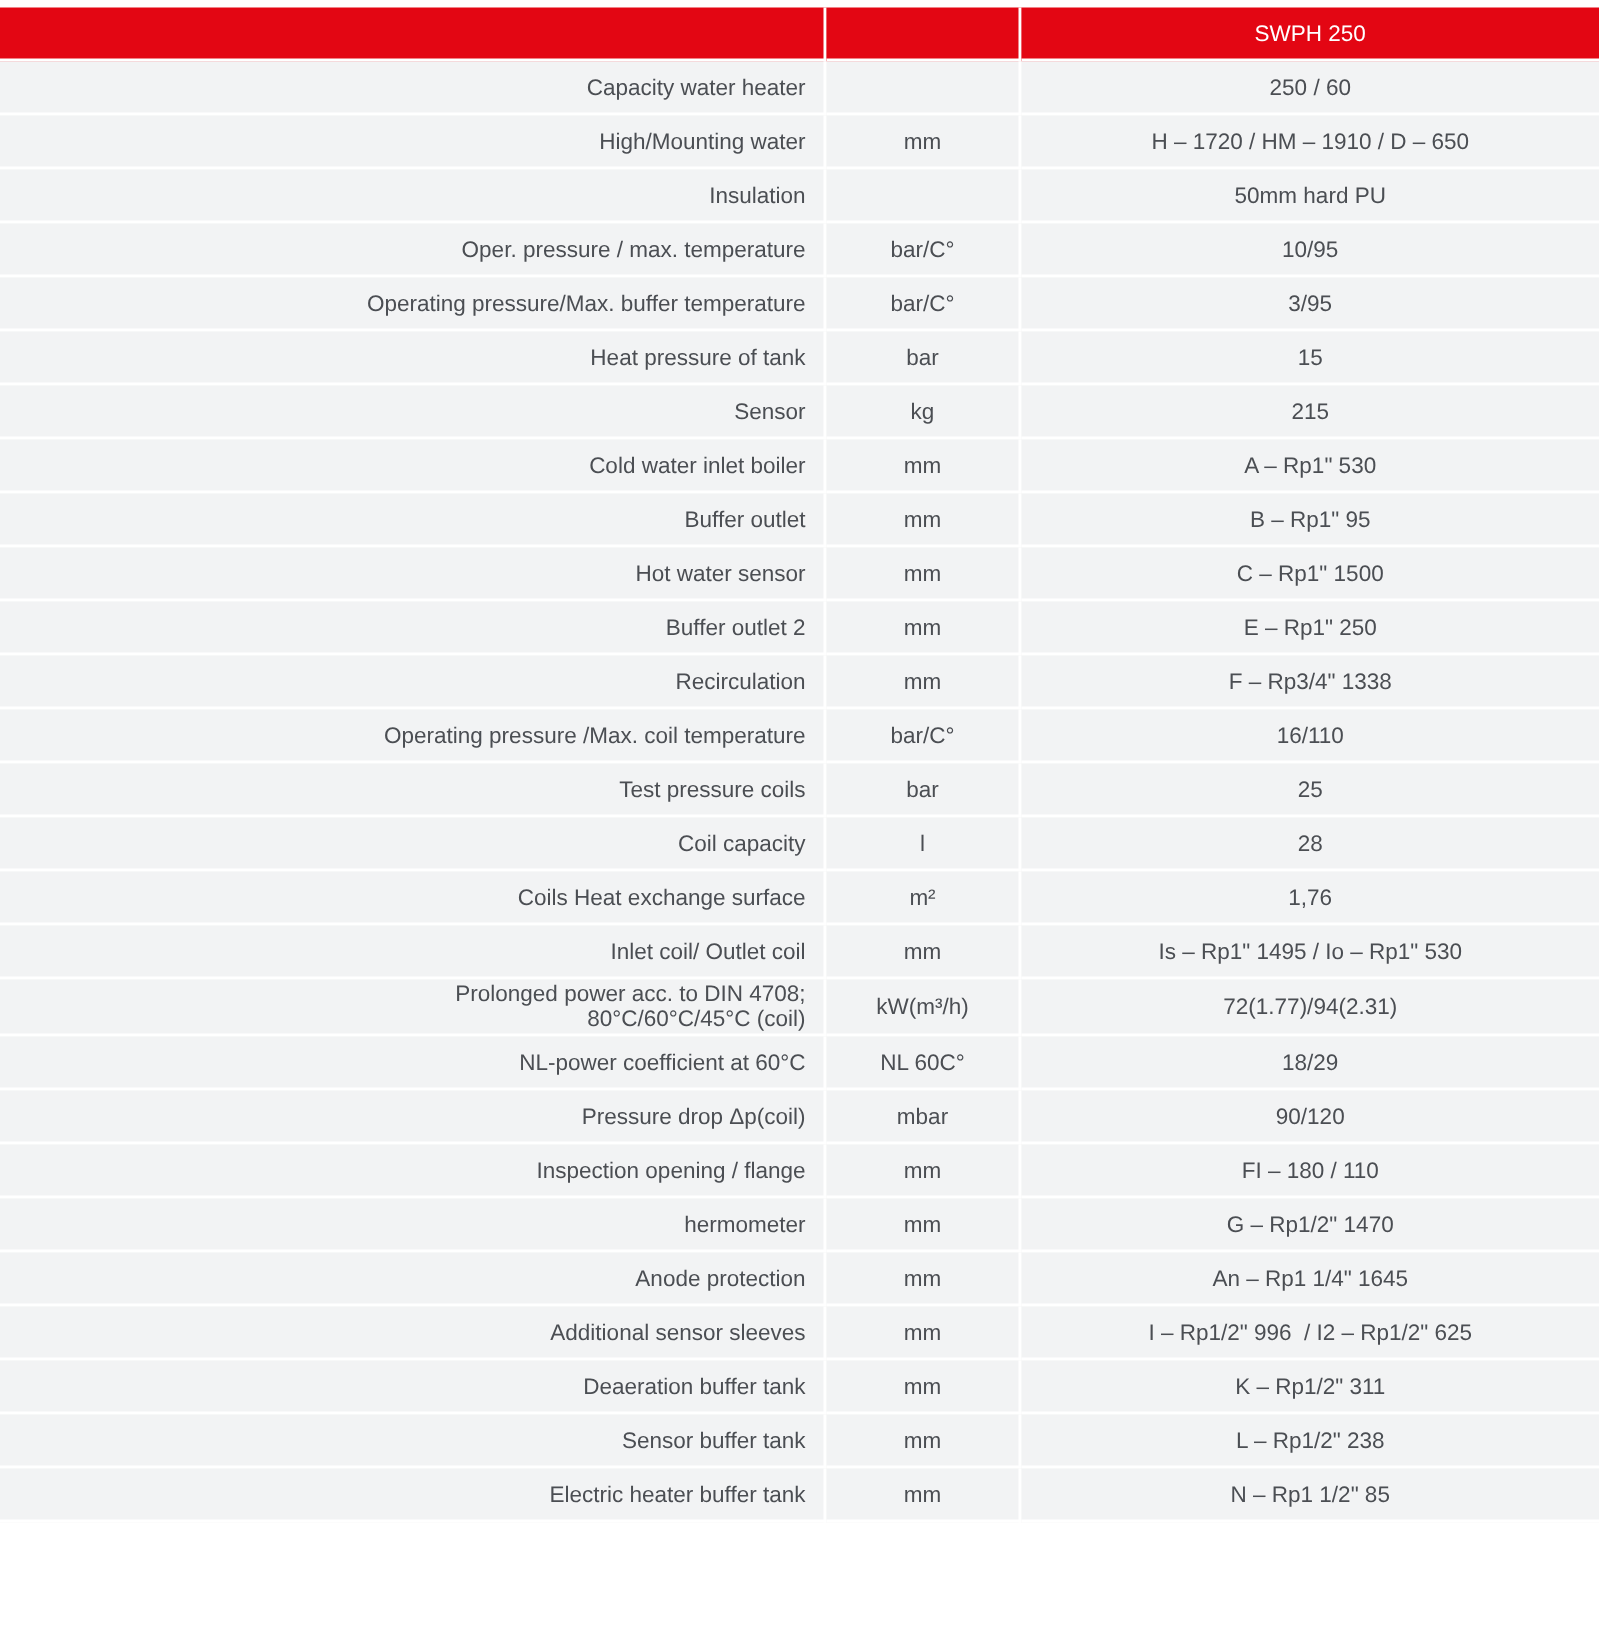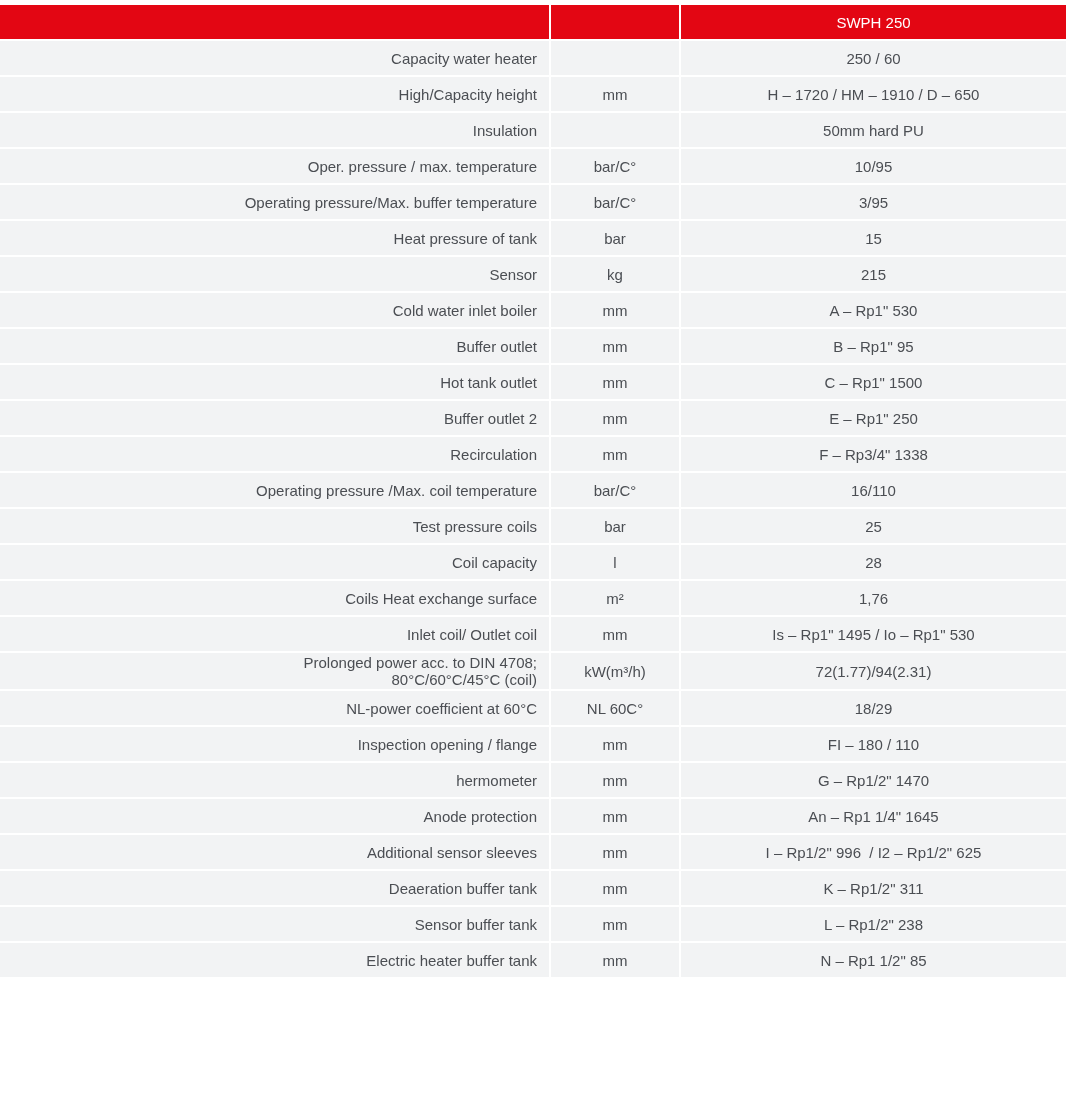--- a/index.html
+++ b/index.html
@@ -73,21 +73,21 @@
         <th class="c-value">SWPH 250</th>
       </tr>
     </thead>
     <tbody>
         <tr>
     <td class="c-label">Capacity water heater</td>
     <td class="c-unit"></td>
     <td class="c-value">250 / 60</td>
   </tr>
         <tr>
-    <td class="c-label">High/Capacity height</td>
+    <td class="c-label">High/Mounting water</td>
     <td class="c-unit">mm</td>
     <td class="c-value">H – 1720 / HM – 1910 / D – 650</td>
   </tr>
         <tr>
     <td class="c-label">Insulation</td>
     <td class="c-unit"></td>
     <td class="c-value">50mm hard PU</td>
   </tr>
         <tr>
     <td class="c-label">Oper. pressure / max. temperature</td>
@@ -113,21 +113,21 @@
     <td class="c-label">Cold water inlet boiler</td>
     <td class="c-unit">mm</td>
     <td class="c-value">A – Rp1" 530</td>
   </tr>
         <tr>
     <td class="c-label">Buffer outlet</td>
     <td class="c-unit">mm</td>
     <td class="c-value">B – Rp1" 95</td>
   </tr>
         <tr>
-    <td class="c-label">Hot tank outlet</td>
+    <td class="c-label">Hot water sensor</td>
     <td class="c-unit">mm</td>
     <td class="c-value">C – Rp1" 1500</td>
   </tr>
         <tr>
     <td class="c-label">Buffer outlet 2</td>
     <td class="c-unit">mm</td>
     <td class="c-value">E – Rp1" 250</td>
   </tr>
         <tr>
     <td class="c-label">Recirculation</td>
@@ -162,20 +162,25 @@
         <tr>
     <td class="c-label">Prolonged power acc. to DIN 4708;
 80°C/60°C/45°C (coil)</td>
     <td class="c-unit">kW(m³/h)</td>
     <td class="c-value">72(1.77)/94(2.31)</td>
   </tr>
         <tr>
     <td class="c-label">NL-power coefficient at 60°C</td>
     <td class="c-unit">NL 60C°</td>
     <td class="c-value">18/29</td>
+  </tr>
+        <tr>
+    <td class="c-label">Pressure drop Δp(coil)</td>
+    <td class="c-unit">mbar</td>
+    <td class="c-value">90/120</td>
   </tr>
         <tr>
     <td class="c-label">Inspection opening / flange</td>
     <td class="c-unit">mm</td>
     <td class="c-value">FI – 180 / 110</td>
   </tr>
         <tr>
     <td class="c-label">hermometer</td>
     <td class="c-unit">mm</td>
     <td class="c-value">G – Rp1/2" 1470</td>

